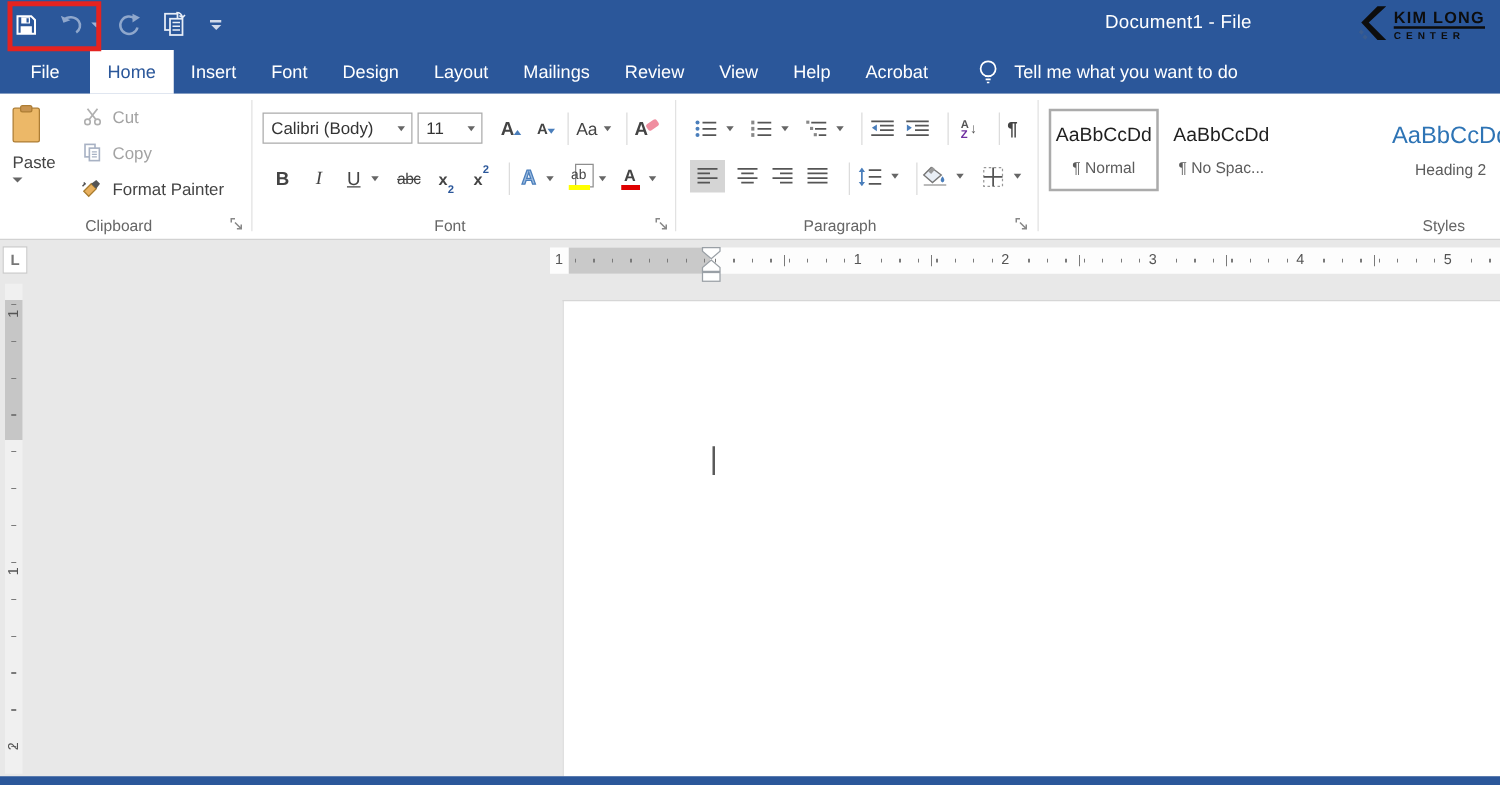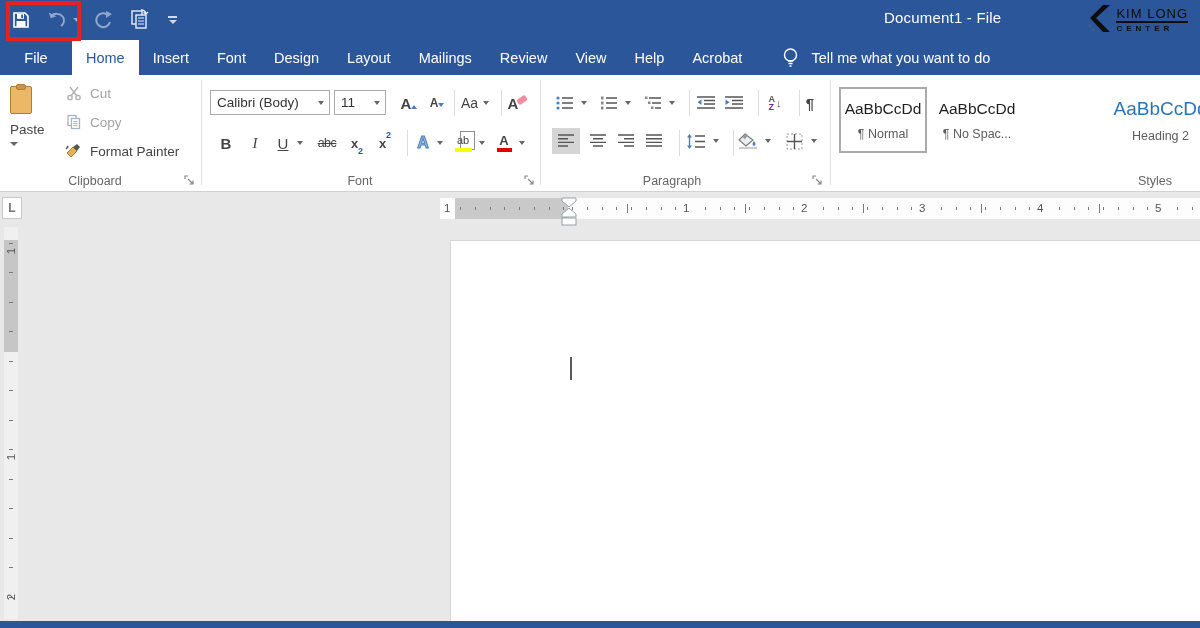--- a/index.html
+++ b/index.html
@@ -12,21 +12,21 @@
   .qat { position:absolute; top:0; left:0; height:40px; display:flex; align-items:center; }
   .qat-btn { width:30px; height:30px; display:flex; align-items:center; justify-content:center; margin-left:6px; }
   .qat-dd { width:10px; display:flex; align-items:center; justify-content:center; margin-left:0; }
   .tri-down { width:0; height:0; border-left:4px solid transparent; border-right:4px solid transparent; border-top:4px solid #9db3d6; }
   .tri-down.light { border-top-color:#cfd9ea; }
   .qat-custom { display:flex; flex-direction:column; align-items:center; margin-left:14px; }
   .qat-custom .bar { width:9px; height:2px; background:#cfd9ea; margin-bottom:2px; }
   .doc-title { position:absolute; top:9px; left:884px; color:#fff; font-size:15px; letter-spacing:.2px; }
   .brand { position:absolute; top:4px; right:12px; display:flex; align-items:center; }
   .brand-text { margin-left:4px; }
-  .brand-l1 { font-size:13px; font-weight:normal; letter-spacing:1px; color:#0d0d0d; border-bottom:2px solid #0d0d0d; line-height:15px; }
+  .brand-l1 { font-size:13px; font-weight:bold; letter-spacing:1px; color:#0d0d0d; border-bottom:2px solid #0d0d0d; line-height:15px; }
   .brand-l2 { font-size:8px; font-weight:bold; letter-spacing:4px; color:#0d0d0d; margin-top:1px; }
 
   
   .tabrow { position:absolute; top:40px; left:0; width:1200px; height:35px; background:#2b579a; display:flex; align-items:stretch; font-size:14.5px; }
   .tab { display:flex; align-items:center; padding:0 14px; color:#fff; cursor:pointer; }
   .tab.file { width:72px; justify-content:center; padding:0; }
   .tab.active { background:#fff; color:#2b579a; }
   .file-highlight { position:absolute; left:6px; top:1px; width:75px; height:40px; border:4px solid #e42320; z-index:50; pointer-events:none; }
   .tellme { display:flex; align-items:center; color:#ffffff; margin-left:26px; }
   .tellme svg { margin-right:12px; }

